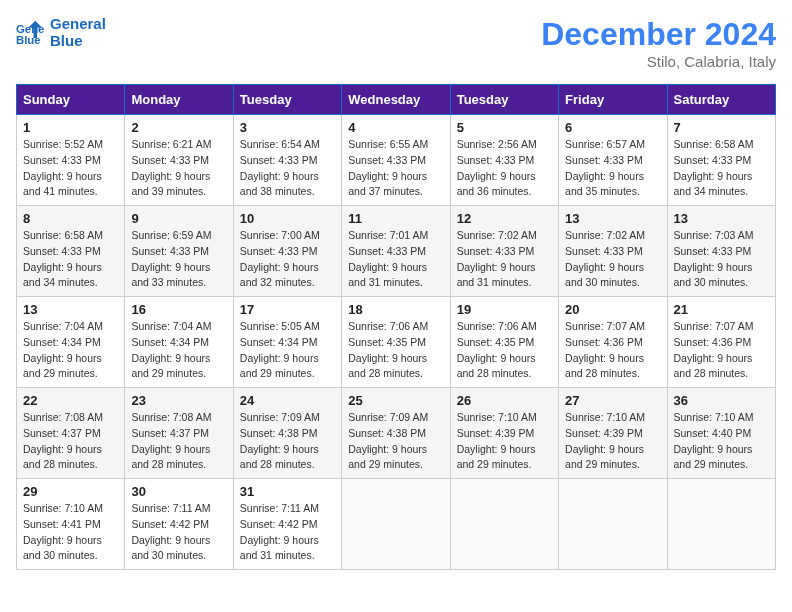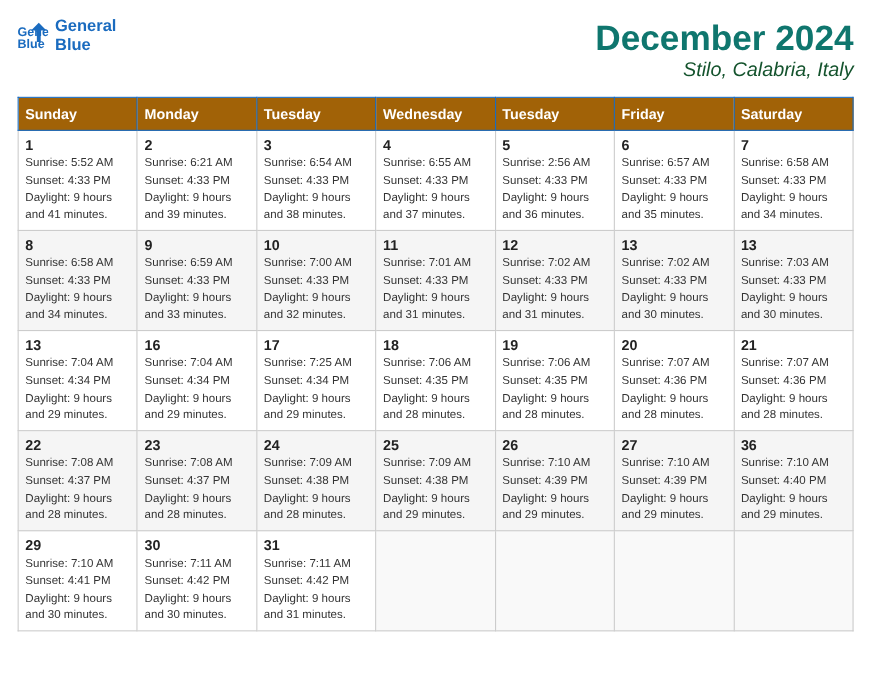--- a/index.html
+++ b/index.html
@@ -24,34 +24,33 @@
     .logo-icon {
       width: 28px;
       height: 28px;
     }
     .title-block {
       text-align: right;
     }
     .month-title {
       font-size: 32px;
       font-weight: bold;
-      color: #0f766e;
+      color: #3b82f6;
     }
     .subtitle {
-      font-size: 18px;
-      color: #14532d;
-      font-style: italic;
+      font-size: 15px;
+      color: #737373;
     }
     table {
       width: 100%;
       border-collapse: collapse;
       table-layout: fixed;
     }
     thead tr th {
-      background: #a16207;
+      background: #4c1d95;
       color: #fff;
       font-size: 13px;
       font-weight: bold;
       padding: 7px 6px;
       text-align: left;
       border: 1px solid #1a6bbf;
       margin-left: 20px;
     }
     tbody tr td {
       vertical-align: top;
@@ -242,21 +241,21 @@
         <span class="day-num">16</span>
         <div class="day-info">
           <span>Sunrise: 7:04 AM</span><br>
           <span>Sunset: 4:34 PM</span><br>
           <span>Daylight: 9 hours<br>and 29 minutes.</span>
         </div>
       </td>
         <td>
         <span class="day-num">17</span>
         <div class="day-info">
-          <span>Sunrise: 7:25 AM</span><br>
+          <span>Sunrise: 5:05 AM</span><br>
           <span>Sunset: 4:34 PM</span><br>
           <span>Daylight: 9 hours<br>and 29 minutes.</span>
         </div>
       </td>
         <td>
         <span class="day-num">18</span>
         <div class="day-info">
           <span>Sunrise: 7:06 AM</span><br>
           <span>Sunset: 4:35 PM</span><br>
           <span>Daylight: 9 hours<br>and 28 minutes.</span>

